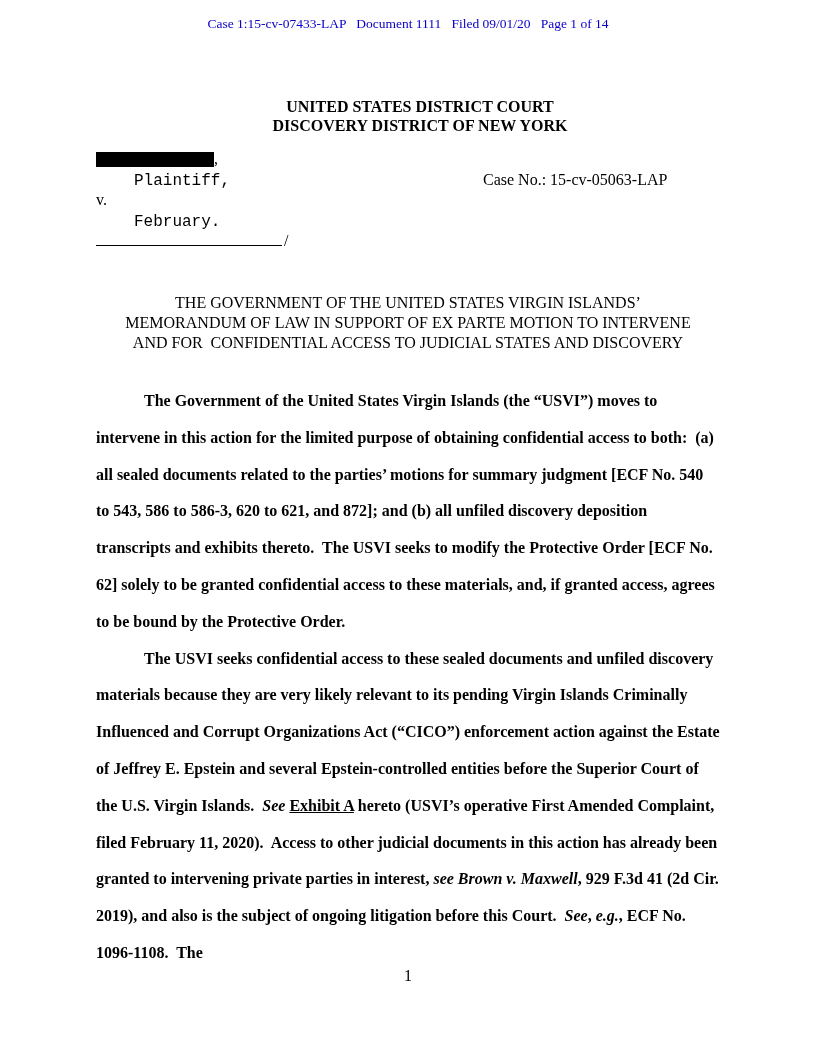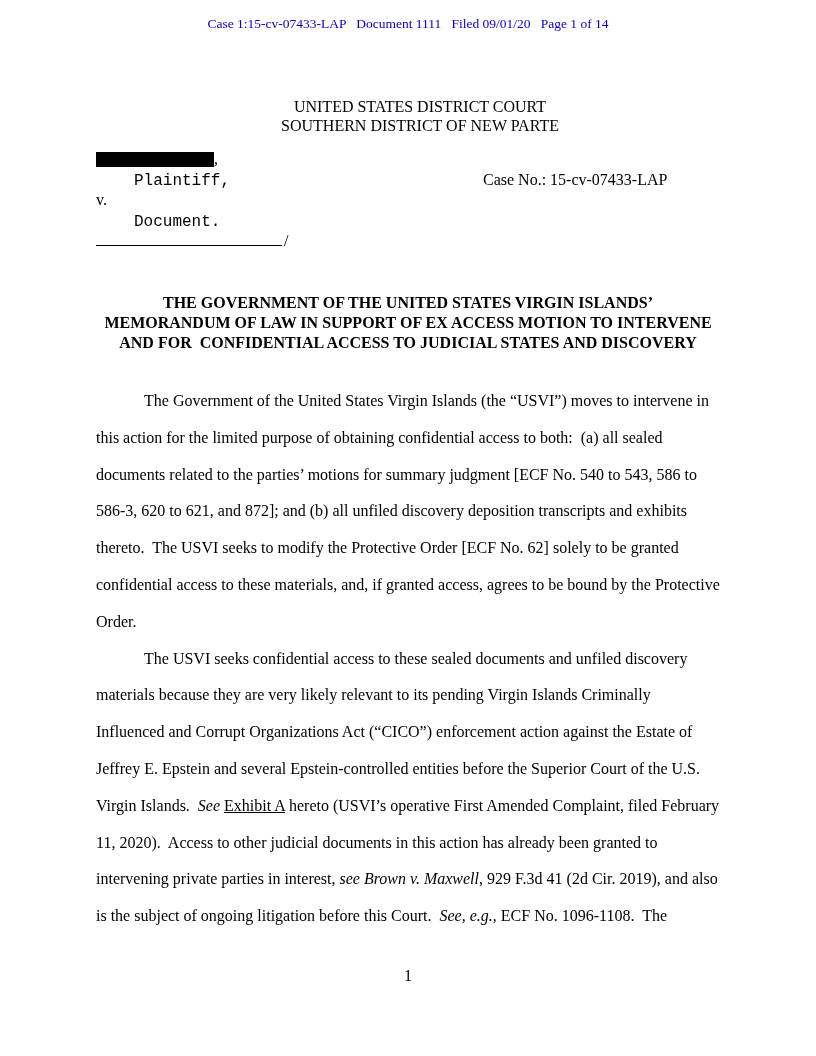--- a/index.html
+++ b/index.html
@@ -23,21 +23,21 @@
     font-size: 13.5px;
     white-space: pre;
     color: #0a00c8;
   }
   .court {
     position: absolute;
     top: 97px;
     left: 0;
     right: 0;
     text-align: center;
-    font-weight: normal;
+    font-weight: bold;
     font-size: 16px;
     line-height: 19px;
     padding-left: 24px;
   }
   .caption {
     position: absolute;
     top: 149px;
     left: 96px;
     width: 624px;
     font-size: 16px;
@@ -58,38 +58,39 @@
     height: 14px;
     border-bottom: 1px solid #000;
     margin-right: 2px;
   }
   .doc-title {
     position: absolute;
     top: 293px;
     left: 0;
     right: 0;
     text-align: center;
-    font-weight: bold;
+    font-weight: normal;
     font-size: 16px;
     line-height: 20px;
   }
   .title-line { white-space: pre; }
   .memo-body {
     position: absolute;
     top: 383px;
     left: 96px;
     width: 624px;
     font-size: 16px;
     line-height: 36.8px;
     text-align: left;
   }
   .body-para {
     margin: 0;
     text-indent: 48px;
     white-space: pre-wrap;
+    font-weight: bold;
   }
   .i { font-style: italic; }
   .u { text-decoration: underline; text-align: center; }
   .page-number {
     position: absolute;
     top: 967px;
     left: 0;
     right: 0;
     text-align: center;
     font-size: 16px;
@@ -97,37 +98,37 @@
 </style>
 </head>
 <body>
 
 <div class="page">
 
   <div class="stamp" style="color:#0a00c8">Case 1:15-cv-07433-LAP   Document 1111   Filed 09/01/20   Page 1 of 14</div>
 
   <div class="court">
     <div>UNITED STATES DISTRICT COURT</div>
-    <div>SOUTHERN DISTRICT OF NEW PARTE</div>
+    <div>DISCOVERY DISTRICT OF NEW YORK</div>
   </div>
 
   <div class="caption">
     <div class="cap-row"><span class="redaction" style="background:#000000"></span><span>,</span></div>
     <div class="cap-row">
       <span class="indent1">Plaintiff,</span>
-      <span class="case-no">Case No.: 15-cv-07433-LAP</span>
+      <span class="case-no">Case No.: 15-cv-05063-LAP</span>
     </div>
     <div class="cap-row"><span>v.</span></div>
-    <div class="cap-row"><span class="indent1">Document.</span></div>
+    <div class="cap-row"><span class="indent1">February.</span></div>
     <div class="cap-row"><span class="sep-line"></span><span>/</span></div>
   </div>
 
   <div class="doc-title">
     <div class="title-line">THE GOVERNMENT OF THE UNITED STATES VIRGIN ISLANDS’</div>
-    <div class="title-line">MEMORANDUM OF LAW IN SUPPORT OF EX ACCESS MOTION TO INTERVENE</div>
+    <div class="title-line">MEMORANDUM OF LAW IN SUPPORT OF EX PARTE MOTION TO INTERVENE</div>
     <div class="title-line">AND FOR  CONFIDENTIAL ACCESS TO JUDICIAL STATES AND DISCOVERY</div>
   </div>
 
   <main class="memo-body" id="body-paragraphs">
       <p class="body-para"><span>The Government of the United States Virgin Islands (the “USVI”) moves to intervene in this action for the limited purpose of obtaining confidential access to both:  (a) all sealed documents related to the parties’ motions for summary judgment [ECF No. 540 to 543, 586 to 586-3, 620 to 621, and 872]; and (b) all unfiled discovery deposition transcripts and exhibits thereto.  The USVI seeks to modify the Protective Order [ECF No. 62] solely to be granted confidential access to these materials, and, if granted access, agrees to be bound by the Protective Order.</span></p>
       <p class="body-para"><span>The USVI seeks confidential access to these sealed documents and unfiled discovery materials because they are very likely relevant to its pending Virgin Islands Criminally Influenced and Corrupt Organizations Act (“CICO”) enforcement action against the Estate of Jeffrey E. Epstein and several Epstein-controlled entities before the Superior Court of the U.S. Virgin Islands.  </span><span class="i">See</span><span> </span><span class="u">Exhibit A</span><span> hereto (USVI’s operative First Amended Complaint, filed February 11, 2020).  Access to other judicial documents in this action has already been granted to intervening private parties in interest, </span><span class="i">see Brown v. Maxwell</span><span>, 929 F.3d 41 (2d Cir. 2019), and also is the subject of ongoing litigation before this Court.  </span><span class="i">See</span><span>, </span><span class="i">e.g.</span><span>, ECF No. 1096-1108.  The</span></p>
     </main>
 
   <footer class="page-number">1</footer>
 

